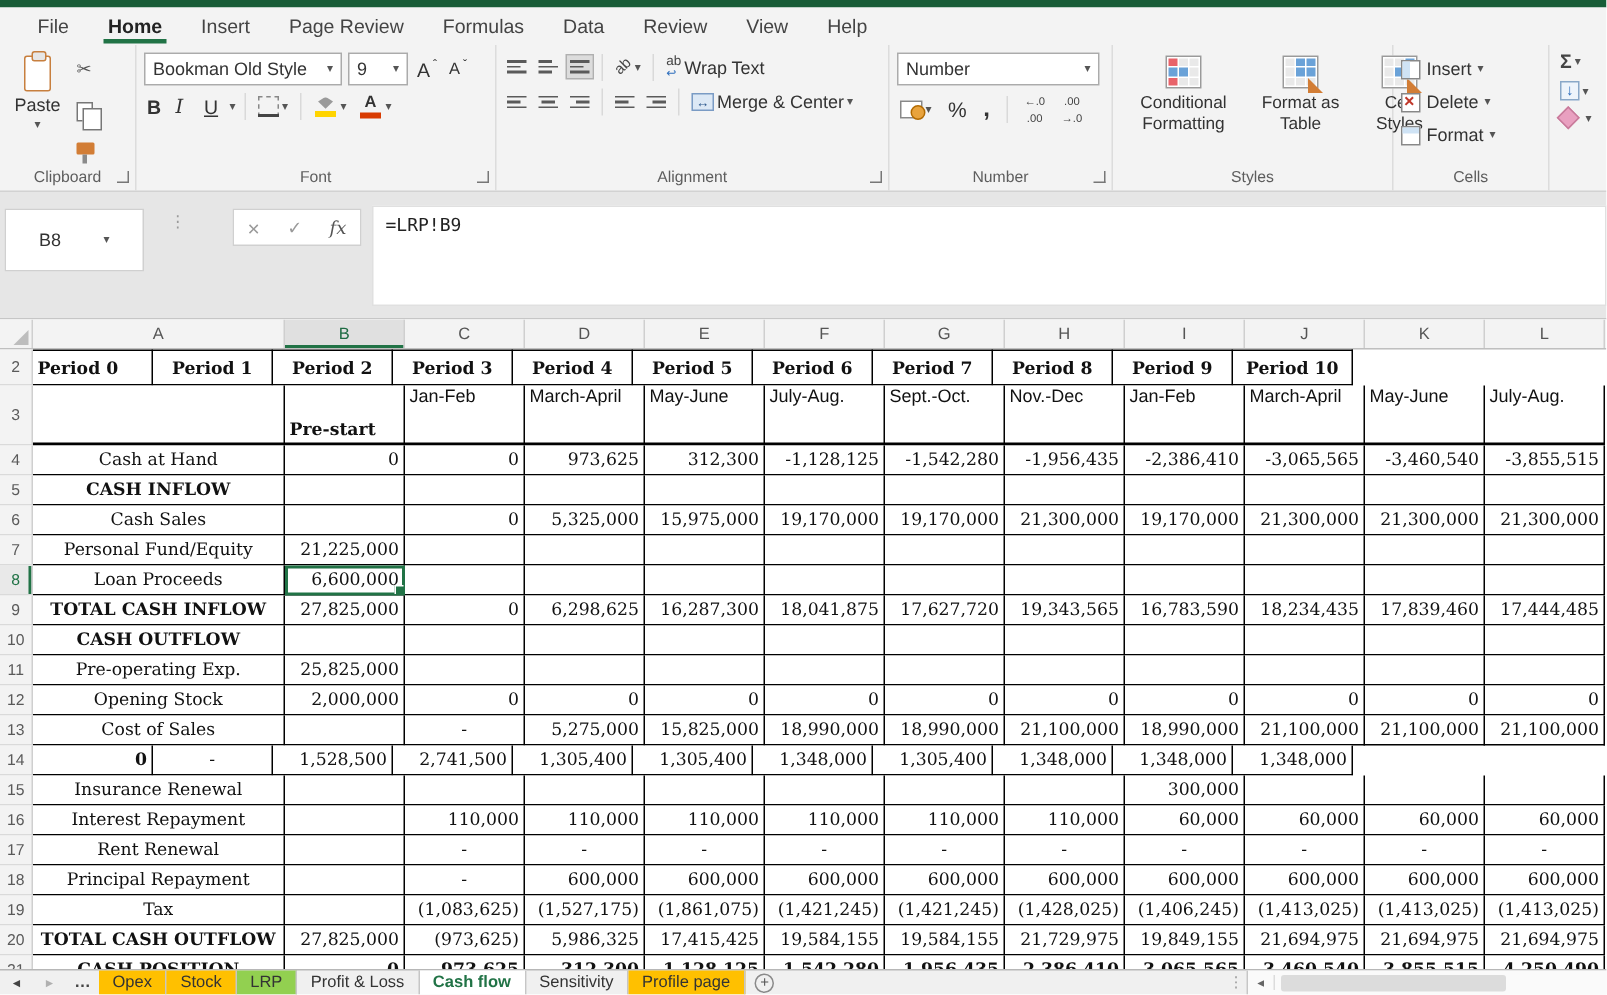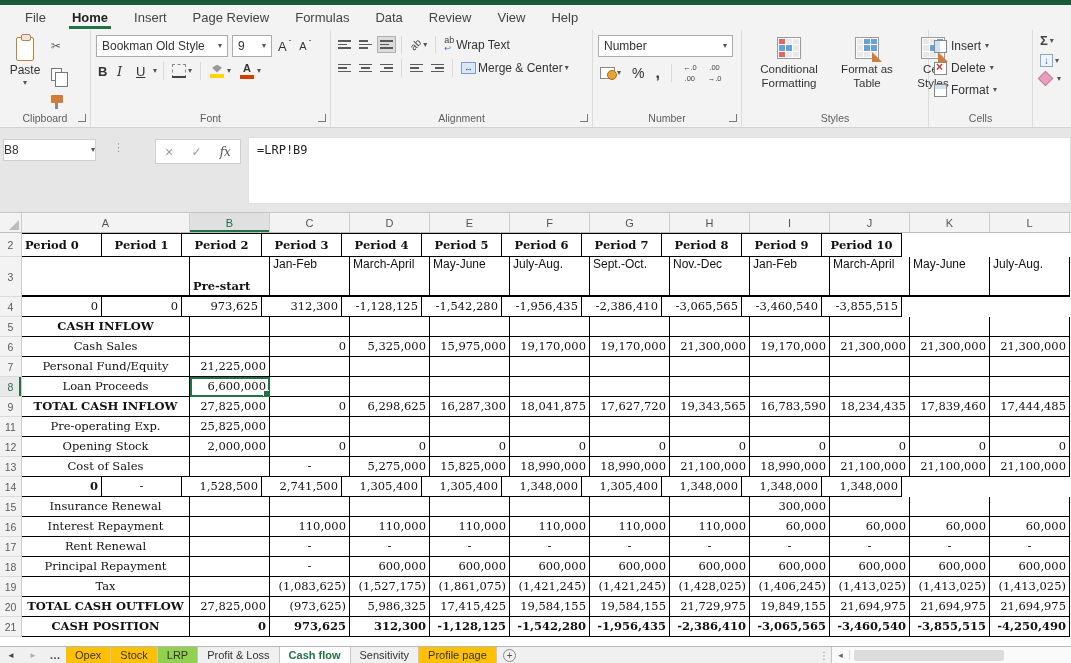--- a/index.html
+++ b/index.html
@@ -79,21 +79,21 @@
   .mini-fmt::before{content:"";position:absolute;left:0;top:0;width:100%;height:4px;background:#cfe3f5}
 
   
   .edit-col{display:flex;flex-direction:column;gap:4px;padding-top:2px}
   .sigma{font-size:13px;color:#444;font-weight:bold}
   .filldown{width:13px;height:13px;border:1px solid #8aa8c8;color:#2f6fbd;font-size:10px;display:flex;align-items:center;justify-content:center;background:#eef4fb}
   .eraser{width:11px;height:11px;background:#e9a0c0;transform:rotate(45deg);border:1px solid #c77a9a}
 
   
   #formulaband{top:128px;left:0;width:1071px;height:85px;background:#e6e6e6;border-bottom:1px solid #c6c6c6}
-  #namebox{position:absolute;left:3px;top:11px;width:93px;height:22px;background:#fff;border:1px solid #d0d0d0;display:flex;align-items:center;padding:0 0;font-size:12px;color:#333}
+  #namebox{position:absolute;left:3px;top:11px;width:93px;height:42px;background:#fff;border:1px solid #d0d0d0;display:flex;align-items:center;padding:0 22px;font-size:12px;color:#333}
   #namebox .caret{margin-left:auto}
   #fb-dots{position:absolute;left:113px;top:13px;color:#9a9a9a;font-size:11px;letter-spacing:0}
   #fxbox{position:absolute;left:155px;top:11px;width:86px;height:25px;background:#fff;border:1px solid #d0d0d0;display:flex;align-items:center;justify-content:space-around;font-size:12px;color:#9a9a9a}
   #fxbox .fx{font-style:italic;font-family:"DejaVu Serif",serif;color:#555}
   #formulainput{position:absolute;left:248px;top:9px;right:0;height:67px;background:#fff;border:1px solid #e0e0e0;font:12px "DejaVu Sans Mono",monospace;color:#222;padding:5px 8px}
 
   
   #grid{top:213px;left:0;width:1071px;height:433px;background:#fff;overflow:hidden}
   #colheaders{display:flex;height:20px;background:#f3f3f3;border-bottom:1px solid #bfbfbf}
   #gcorner{width:22px;border-right:1px solid #cfcfcf;position:relative;background:#f3f3f3;flex-shrink:0}
@@ -468,20 +468,21 @@
         <div class="gcell f-sans ta-l va-t" style="width: 80px;">July-Aug.</div>
         <div class="gcell f-sans ta-l va-t" style="width: 80px;">Sept.-Oct.</div>
         <div class="gcell f-sans ta-l va-t" style="width: 80px;">Nov.-Dec</div>
         <div class="gcell f-sans ta-l va-t" style="width: 80px;">Jan-Feb</div>
         <div class="gcell f-sans ta-l va-t" style="width: 80px;">March-April</div>
         <div class="gcell f-sans ta-l va-t" style="width: 80px;">May-June</div>
         <div class="gcell f-sans ta-l va-t" style="width: 80px;">July-Aug.</div>
       </div>
       <div class="grow" style="height: 20px;">
         <div class="grh">4</div>
+        <div class="gcell ta-c" style="width: 168px;">Cash at Hand</div>
         <div class="gcell" style="width: 80px;">0</div>
         <div class="gcell" style="width: 80px;">0</div>
         <div class="gcell" style="width: 80px;">973,625</div>
         <div class="gcell" style="width: 80px;">312,300</div>
         <div class="gcell" style="width: 80px;">-1,128,125</div>
         <div class="gcell" style="width: 80px;">-1,542,280</div>
         <div class="gcell" style="width: 80px;">-1,956,435</div>
         <div class="gcell" style="width: 80px;">-2,386,410</div>
         <div class="gcell" style="width: 80px;">-3,065,565</div>
         <div class="gcell" style="width: 80px;">-3,460,540</div>
@@ -554,20 +555,35 @@
         <div class="gcell" style="width: 80px;">0</div>
         <div class="gcell" style="width: 80px;">6,298,625</div>
         <div class="gcell" style="width: 80px;">16,287,300</div>
         <div class="gcell" style="width: 80px;">18,041,875</div>
         <div class="gcell" style="width: 80px;">17,627,720</div>
         <div class="gcell" style="width: 80px;">19,343,565</div>
         <div class="gcell" style="width: 80px;">16,783,590</div>
         <div class="gcell" style="width: 80px;">18,234,435</div>
         <div class="gcell" style="width: 80px;">17,839,460</div>
         <div class="gcell" style="width: 80px;">17,444,485</div>
+      </div>
+      <div class="grow" style="height: 20px;">
+        <div class="grh">10</div>
+        <div class="gcell fw ta-c" style="width: 168px;">CASH OUTFLOW</div>
+        <div class="gcell" style="width: 80px;"></div>
+        <div class="gcell" style="width: 80px;"></div>
+        <div class="gcell" style="width: 80px;"></div>
+        <div class="gcell" style="width: 80px;"></div>
+        <div class="gcell" style="width: 80px;"></div>
+        <div class="gcell" style="width: 80px;"></div>
+        <div class="gcell" style="width: 80px;"></div>
+        <div class="gcell" style="width: 80px;"></div>
+        <div class="gcell" style="width: 80px;"></div>
+        <div class="gcell" style="width: 80px;"></div>
+        <div class="gcell" style="width: 80px;"></div>
       </div>
       <div class="grow" style="height: 20px;">
         <div class="grh">11</div>
         <div class="gcell ta-c" style="width: 168px;">Pre-operating Exp.</div>
         <div class="gcell" style="width: 80px;">25,825,000</div>
         <div class="gcell" style="width: 80px;"></div>
         <div class="gcell" style="width: 80px;"></div>
         <div class="gcell" style="width: 80px;"></div>
         <div class="gcell" style="width: 80px;"></div>
         <div class="gcell" style="width: 80px;"></div>

